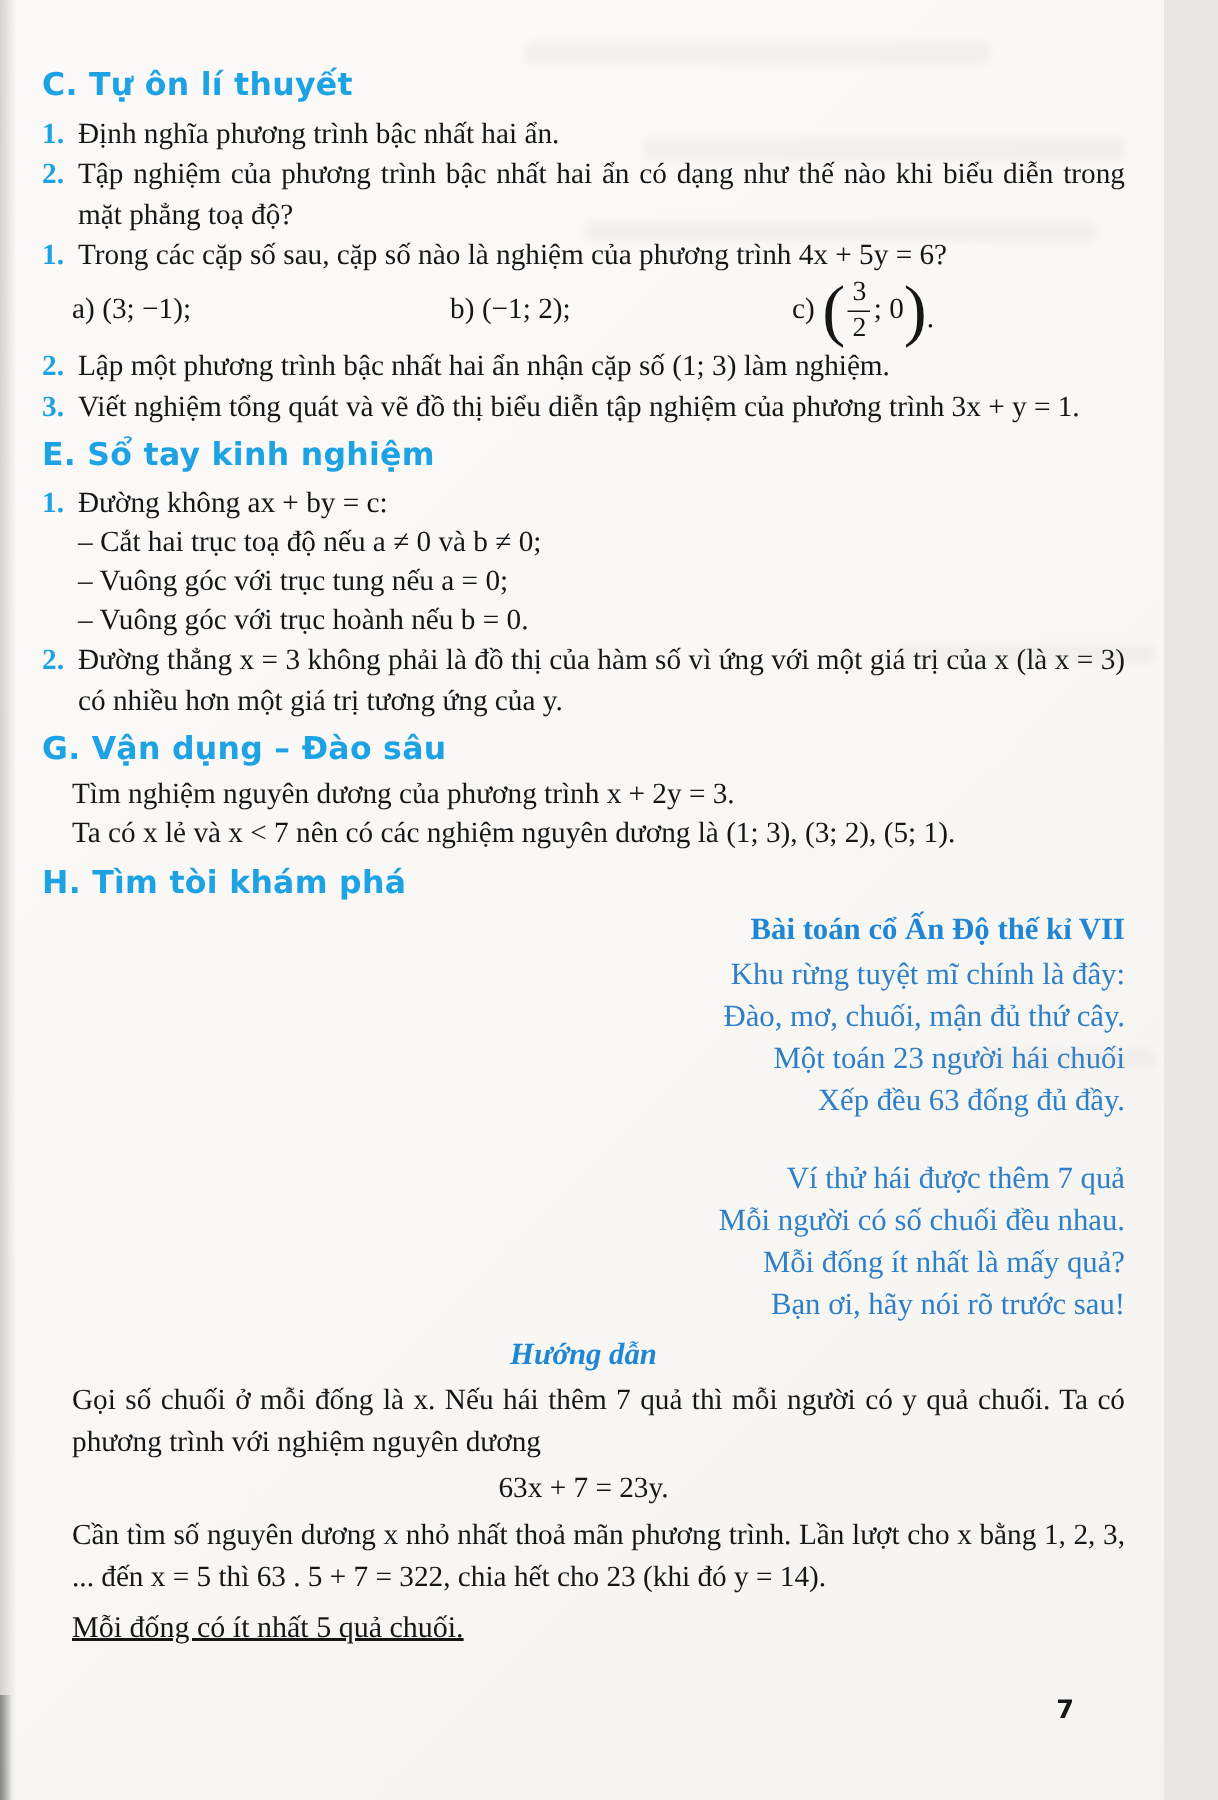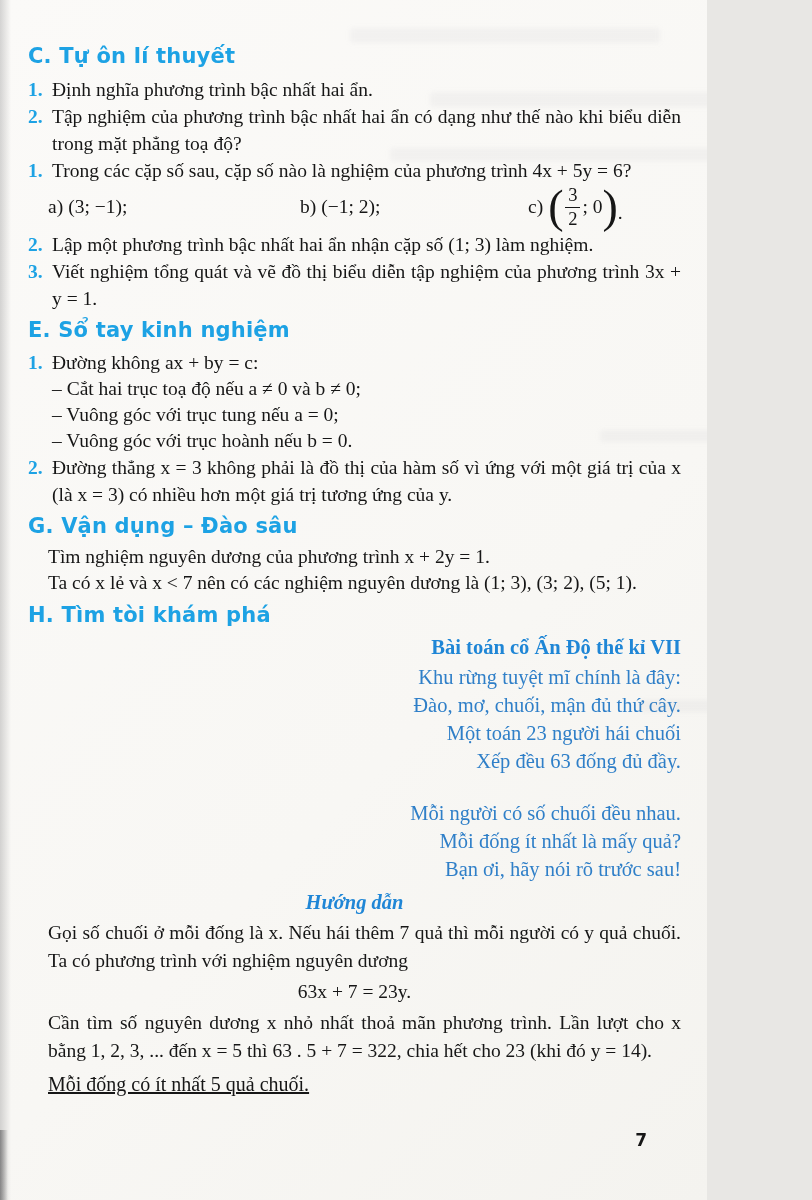--- a/index.html
+++ b/index.html
@@ -6,21 +6,21 @@
     --accent_cyan:#1da2e4;
     --title_blue:#1f86d6;
     --poem_blue:#2f7fc8;
     --text_black:#161616;
     --page_bg:#faf9f6;
   }
   *{margin:0;padding:0;box-sizing:border-box;}
   html,body{background:#e8e7e4;}
   .page{
     position:relative;
-    width:707px;height:1200px;
+    width:776px;height:1200px;
     background:linear-gradient(135deg,#fbfaf8 0%,#f8f7f4 60%,#f4f3ef 100%);
     font-family:"Liberation Serif",serif;
     color:var(--text_black);
     overflow:hidden;
     padding:44px 26px 0 28px;
   }
   
   .edge-left{position:absolute;left:0;top:0;width:11px;height:100%;
     background:linear-gradient(to right,rgba(110,110,112,0.28),rgba(110,110,112,0));pointer-events:none;}
   .edge-left-dark{position:absolute;left:0;bottom:0;width:8px;height:70px;
@@ -152,34 +152,35 @@
     <div class="dashline">– Vuông góc với trục tung nếu a = 0;</div>
     <div class="dashline">– Vuông góc với trục hoành nếu b = 0.</div>
     <div class="li">
       <span class="num">2.</span>
       <span class="itx">Đường thẳng x = 3 không phải là đồ thị của hàm số vì ứng với một giá trị của x (là x = 3) có nhiều hơn một giá trị tương ứng của y.</span>
     </div>
   </section>
 
   <section>
     <h2 class="heading h-g">G. Vận dụng – Đào sâu</h2>
-    <div class="gpara">Tìm nghiệm nguyên dương của phương trình x + 2y = 1.</div>
+    <div class="gpara">Tìm nghiệm nguyên dương của phương trình x + 2y = 3.</div>
     <div class="gpara">Ta có x lẻ và x &lt; 7 nên có các nghiệm nguyên dương là (1; 3), (3; 2), (5; 1).</div>
   </section>
 
   <section>
     <h2 class="heading h-h">H. Tìm tòi khám phá</h2>
 
     <div class="poem">
       <div class="poem-title">Bài toán cổ Ấn Độ thế kỉ VII</div>
       <div class="poem-line">Khu rừng tuyệt mĩ chính là đây:</div>
       <div class="poem-line">Đào, mơ, chuối, mận đủ thứ cây.</div>
       <div class="poem-line">Một toán 23 người hái chuối</div>
       <div class="poem-line">Xếp đều 63 đống đủ đầy.</div>
       <div class="stanza2">
+        <div class="poem-line">Ví thử hái được thêm 7 quả</div>
         <div class="poem-line">Mỗi người có số chuối đều nhau.</div>
         <div class="poem-line">Mỗi đống ít nhất là mấy quả?</div>
         <div class="poem-line">Bạn ơi, hãy nói rõ trước sau!</div>
       </div>
     </div>
 
     <div class="guide-title">Hướng dẫn</div>
     <div class="guide-para">Gọi số chuối ở mỗi đống là x. Nếu hái thêm 7 quả thì mỗi người có y quả chuối. Ta có phương trình với nghiệm nguyên dương</div>
     <div class="equation">63x + 7 = 23y.</div>
     <div class="guide-para">Cần tìm số nguyên dương x nhỏ nhất thoả mãn phương trình. Lần lượt cho x bằng 1, 2, 3, ... đến x = 5 thì 63 . 5 + 7 = 322, chia hết cho 23 (khi đó y = 14).</div>

